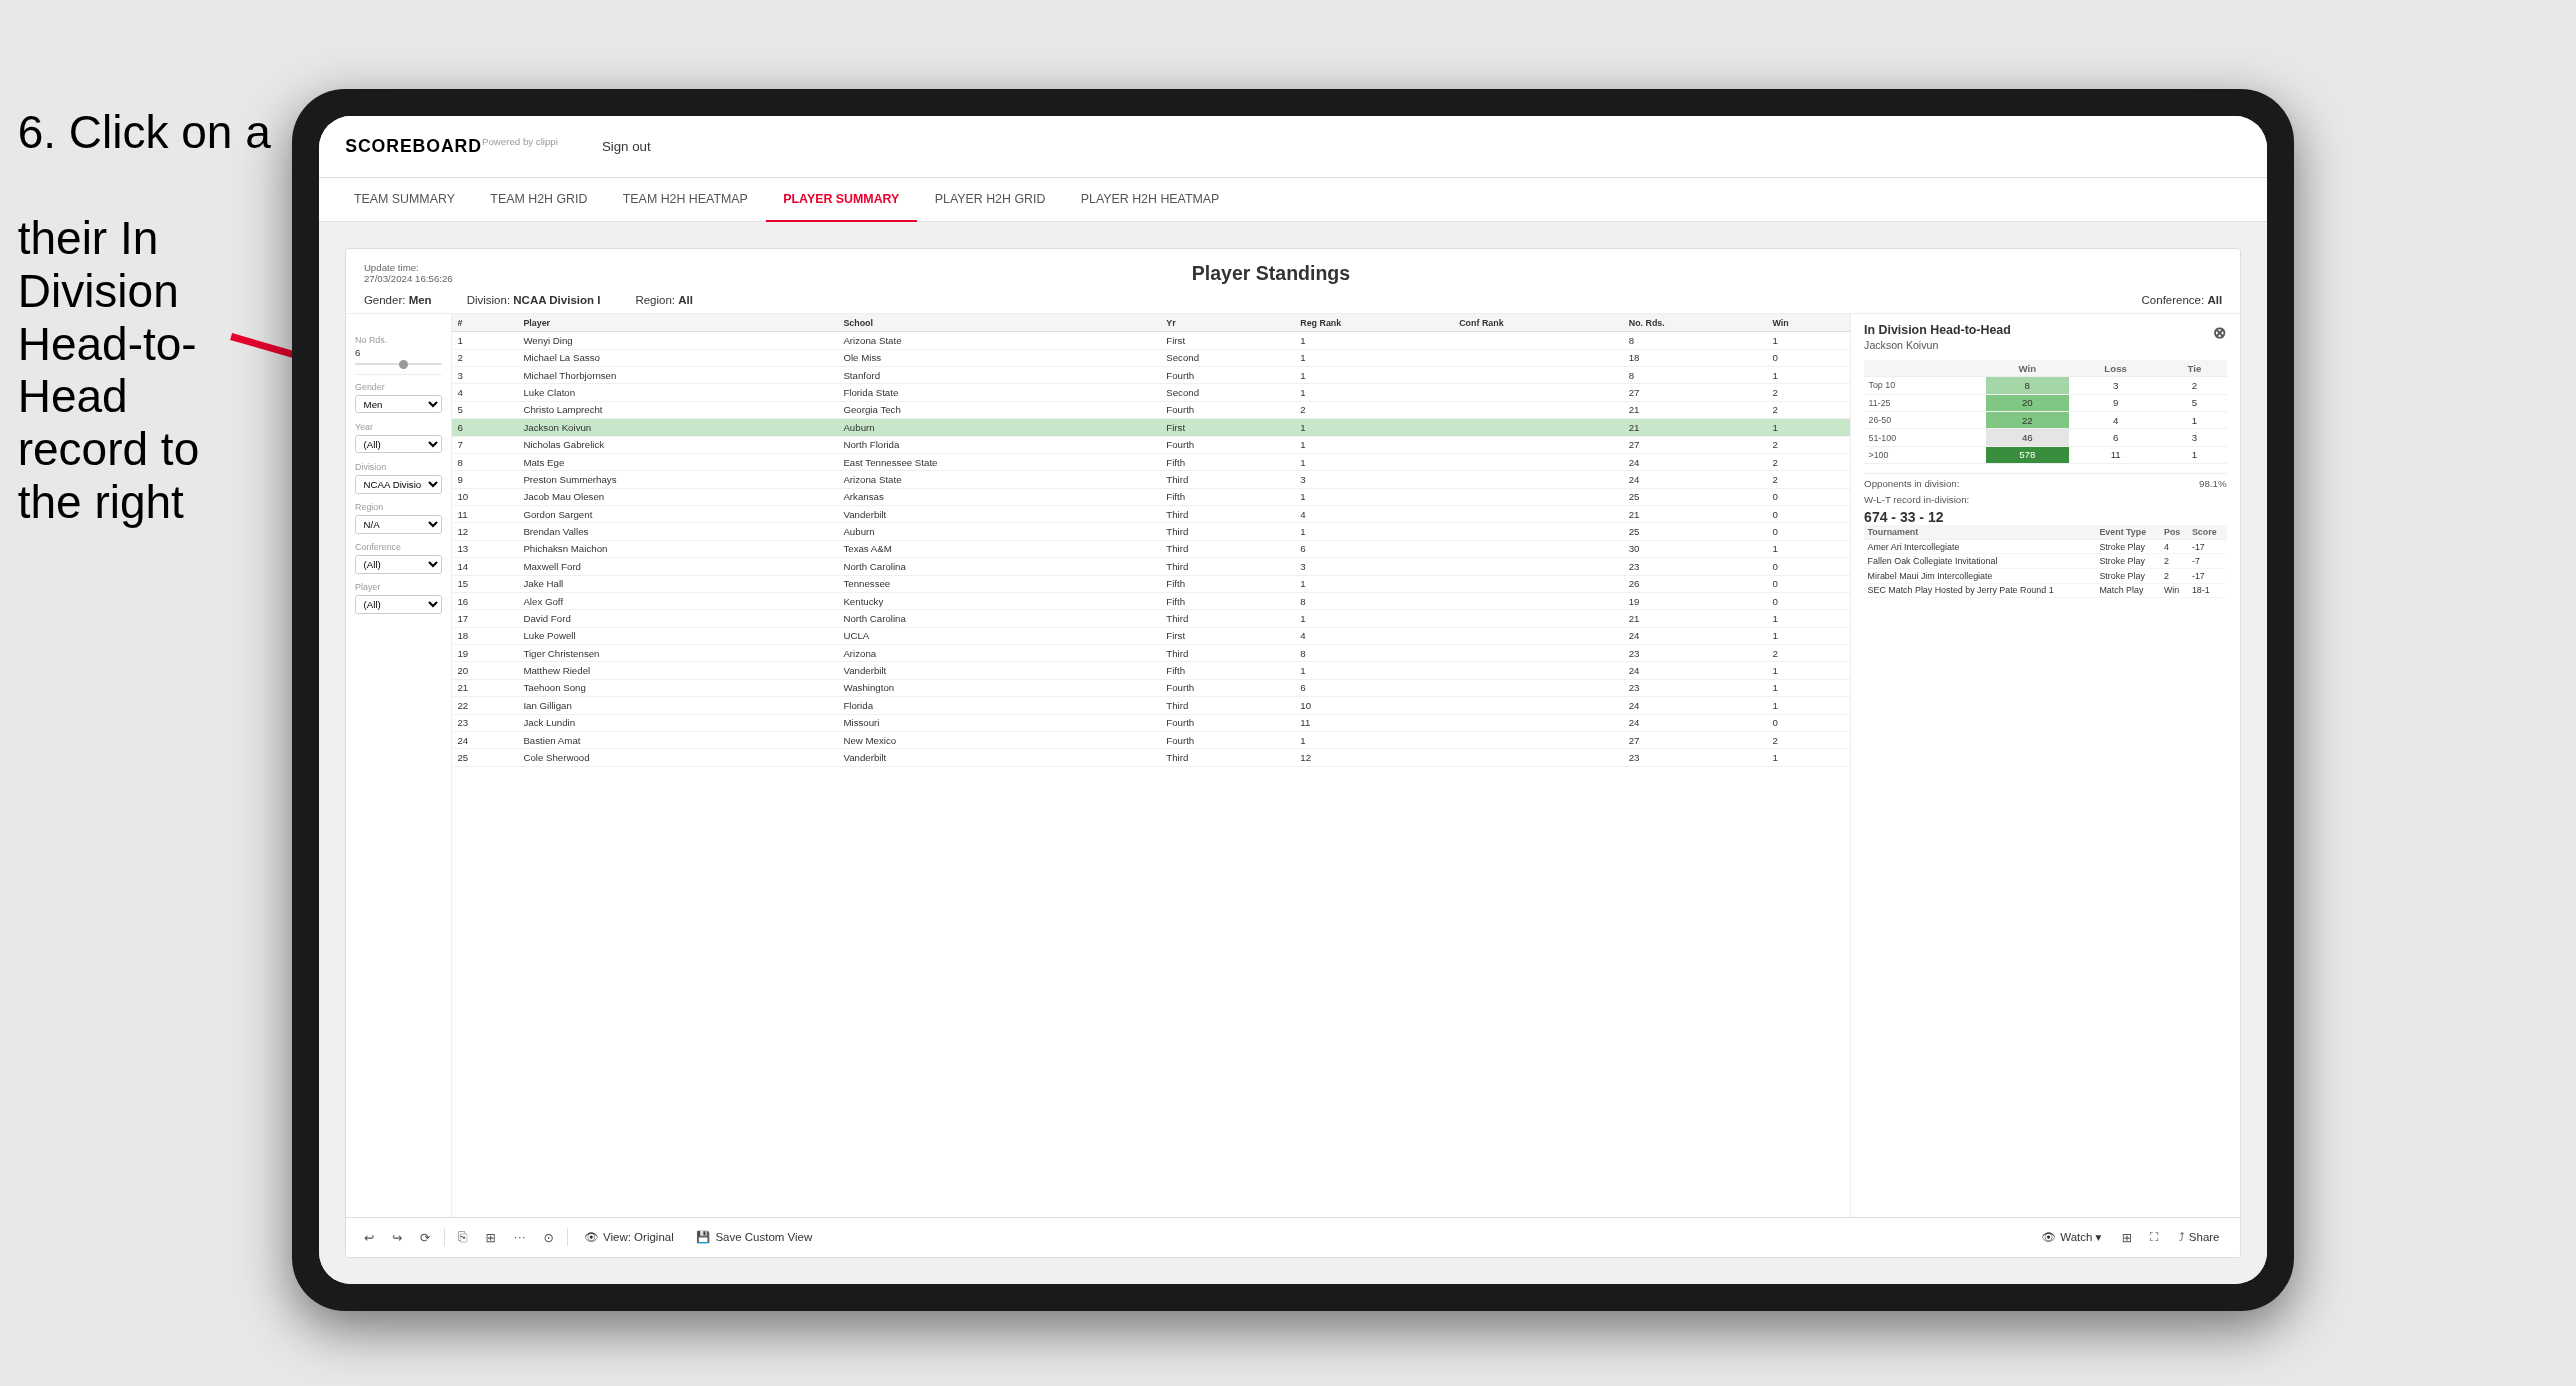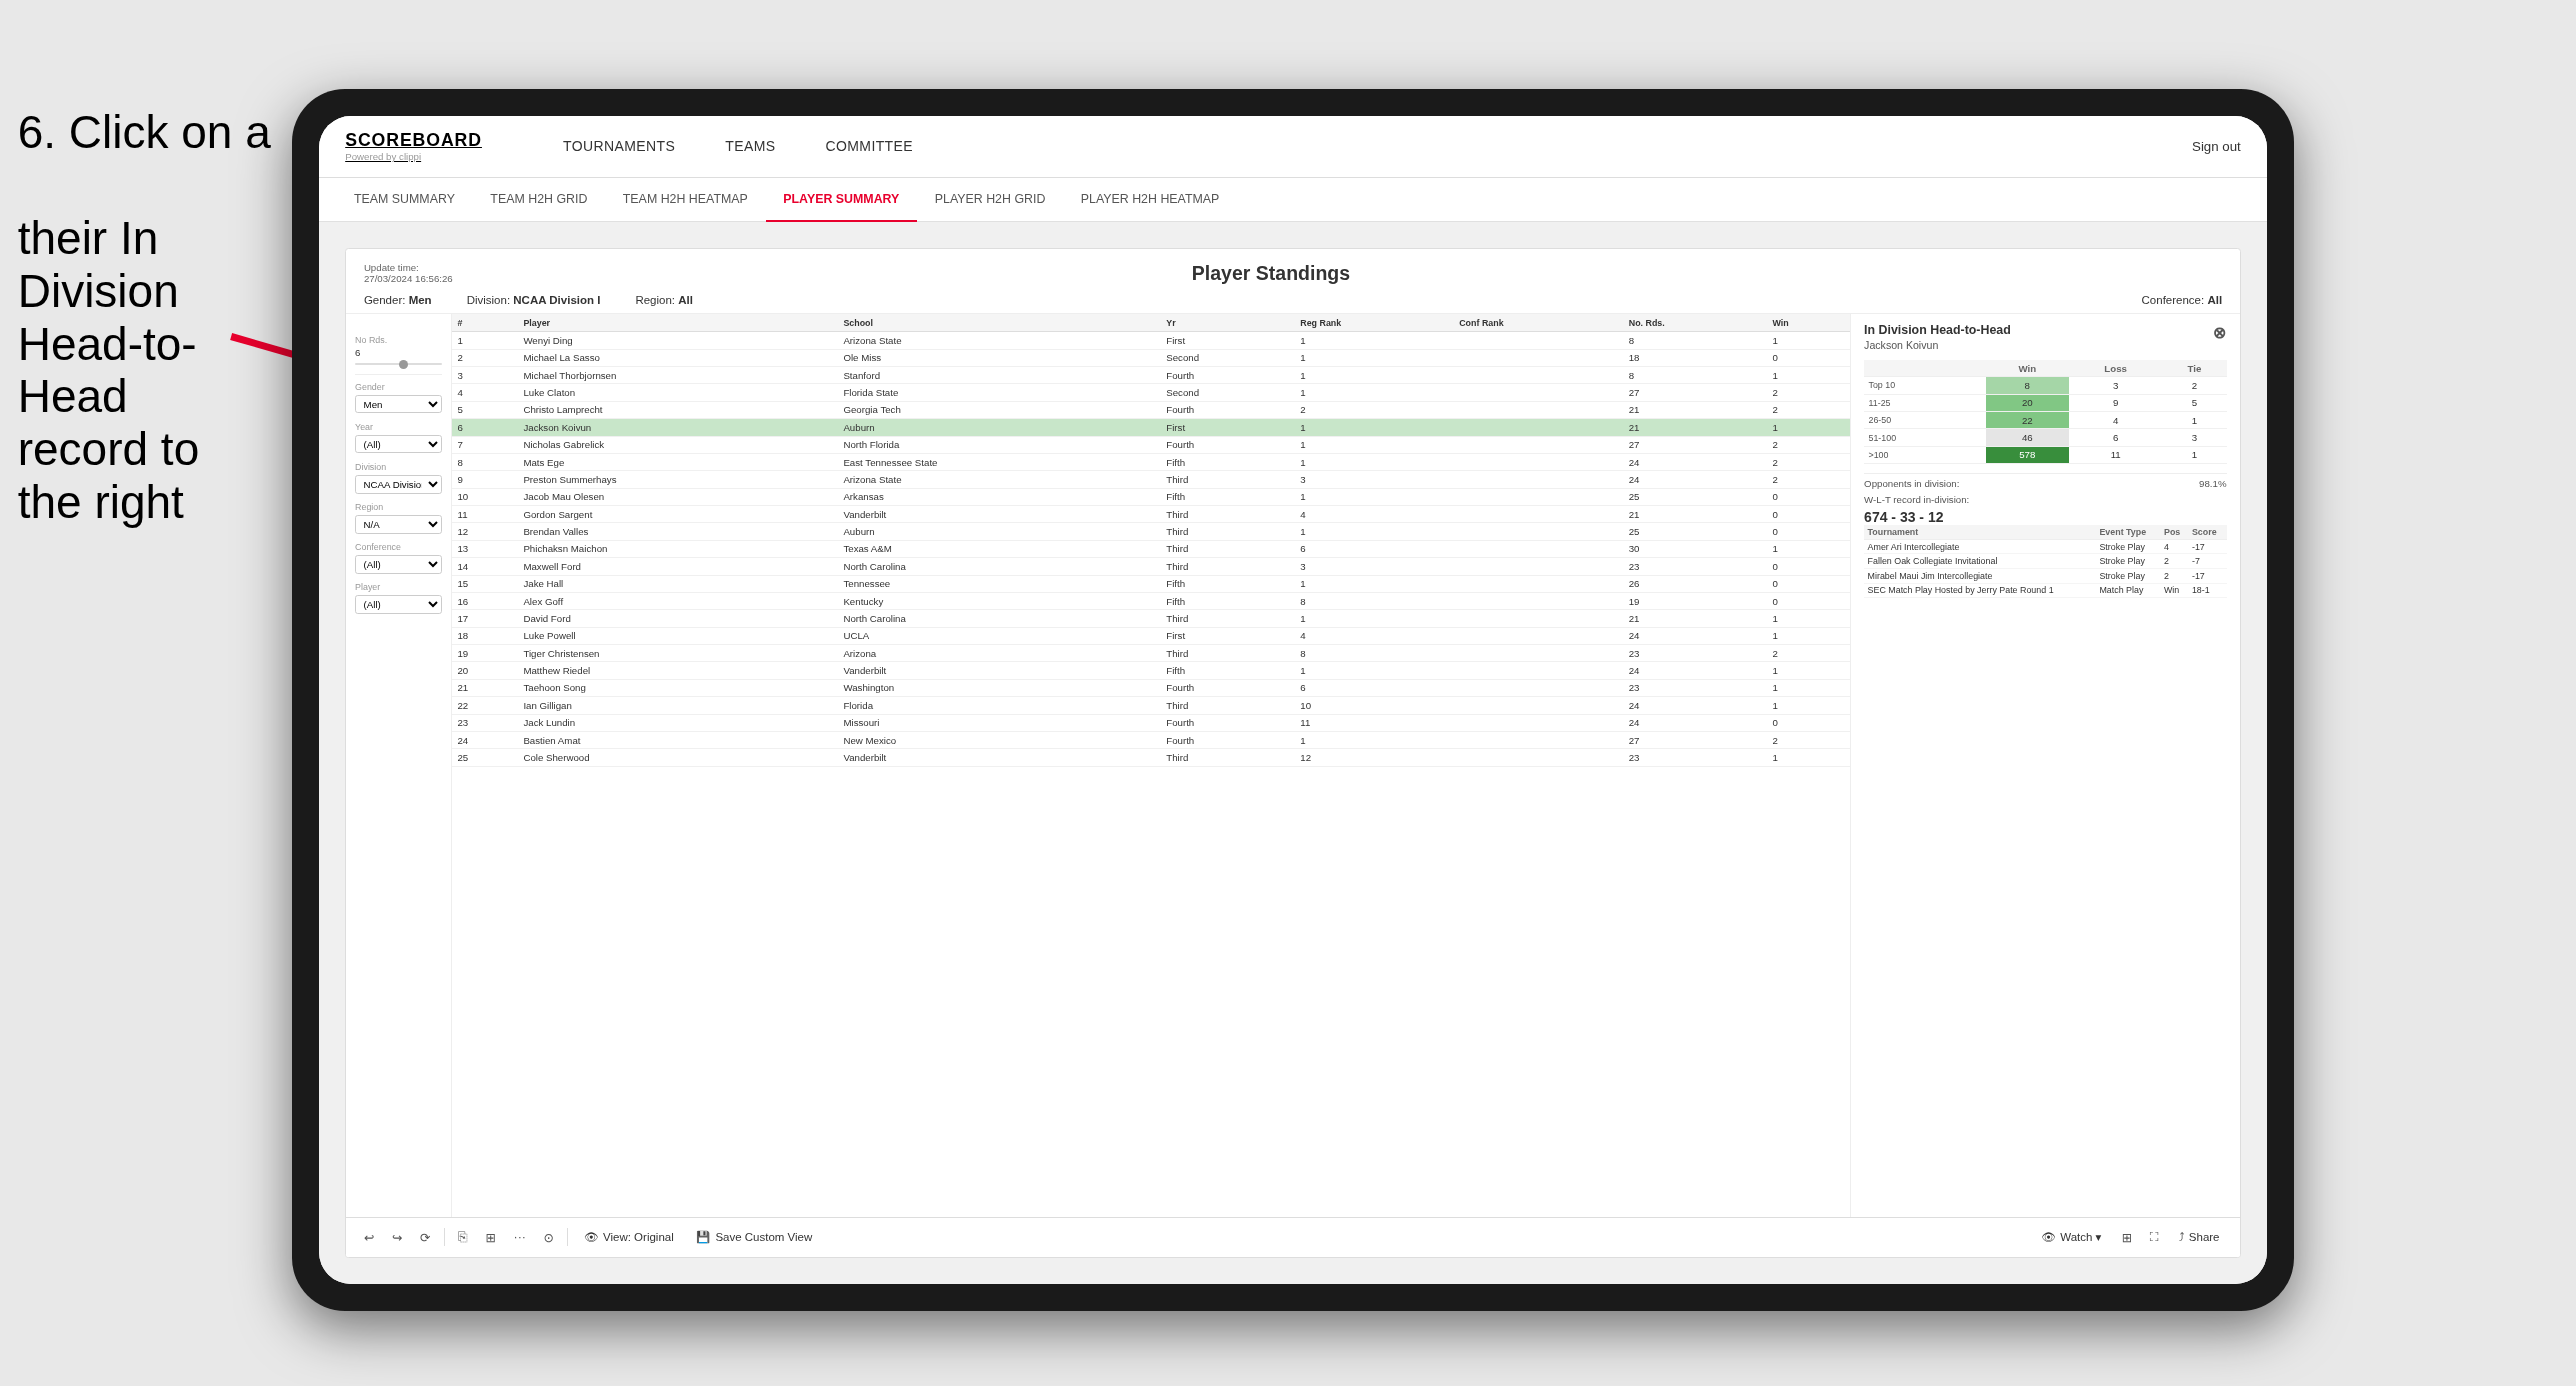--- a/index.html
+++ b/index.html
@@ -54,23 +54,22 @@
       border-bottom: 0.9px solid #ddd;
       display: flex;
       align-items: center;
       padding: 0 26.6px;
       height: 62px;
       flex-shrink: 0;
     }
 
     .logo-area {
       display: flex;
-      flex-direction: column;
-      margin-right: 56px;
-      text-decoration: underline;
+      flex-direction: row;
+      margin-right: 44px;
     }
 
     .logo-text {
       font-size: 17.7px;
       font-weight: 700;
       color: #000;
       letter-spacing: 0.9px;
     }
 
     .logo-sub {
@@ -442,25 +441,20 @@
   <line x1="30" y1="30" x2="620" y2="200" stroke="#e8002d" stroke-width="8" marker-end="url(#arrowhead)"></line>
 </svg>
 
 <div class="tablet-frame">
   <div class="tablet-screen">
 
     <div class="top-nav">
       <div class="logo-area">
         <span class="logo-text">SCOREBOARD</span>
         <span class="logo-sub">Powered by clippi</span>
-      </div>
-      <div class="nav-items">
-        <div class="nav-item">TOURNAMENTS</div>
-        <div class="nav-item">TEAMS</div>
-        <div class="nav-item">COMMITTEE</div>
       </div>
       <div class="sign-out">Sign out</div>
     </div>
 
     <div class="sub-nav">
       <div class="sub-nav-item">TEAM SUMMARY</div>
       <div class="sub-nav-item">TEAM H2H GRID</div>
       <div class="sub-nav-item">TEAM H2H HEATMAP</div>
       <div class="sub-nav-item active">PLAYER SUMMARY</div>
       <div class="sub-nav-item">PLAYER H2H GRID</div>

